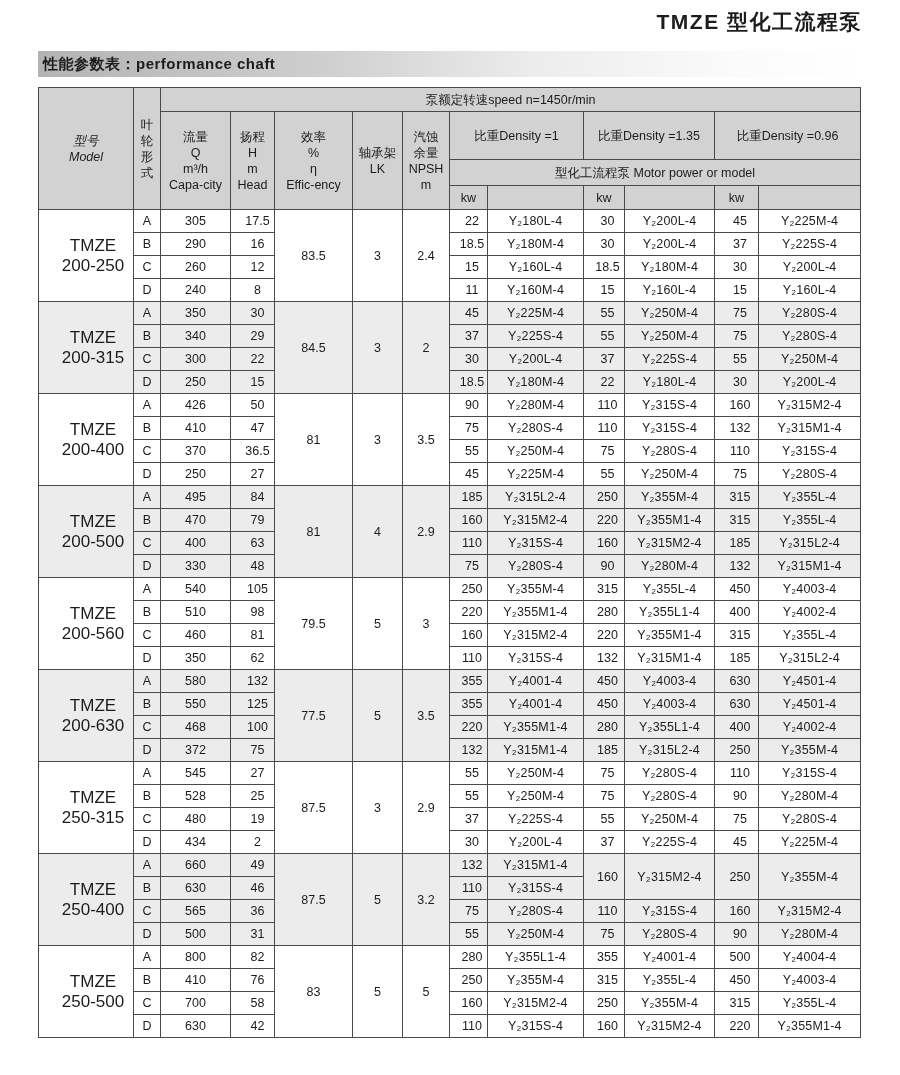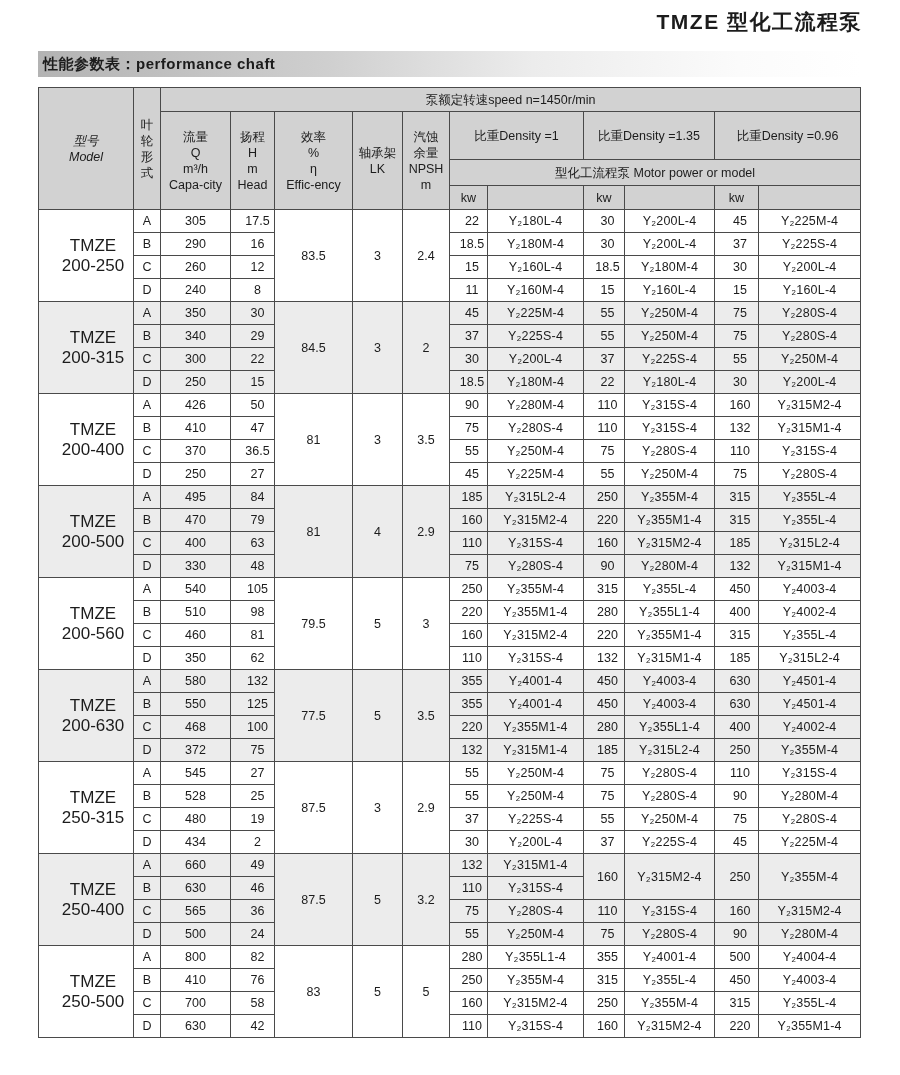--- a/index.html
+++ b/index.html
@@ -482,21 +482,21 @@
           <td class="kw-cell">75</td>
           <td class="motor-model-cell">Y₂280S-4</td>
           <td class="kw-cell">110</td>
           <td class="motor-model-cell">Y₂315S-4</td>
           <td class="kw-cell">160</td>
           <td class="motor-model-cell">Y₂315M2-4</td>
         </tr>
         <tr class="alt">
           <td class="impeller-type-cell">D</td>
           <td class="capacity-cell">500</td>
-          <td class="head-cell">24</td>
+          <td class="head-cell">31</td>
           <td class="kw-cell">55</td>
           <td class="motor-model-cell">Y₂250M-4</td>
           <td class="kw-cell">75</td>
           <td class="motor-model-cell">Y₂280S-4</td>
           <td class="kw-cell">90</td>
           <td class="motor-model-cell">Y₂280M-4</td>
         </tr>
         <tr>
           <td rowspan="4" class="model-cell">TMZE 250-500</td>
           <td class="impeller-type-cell">A</td>

